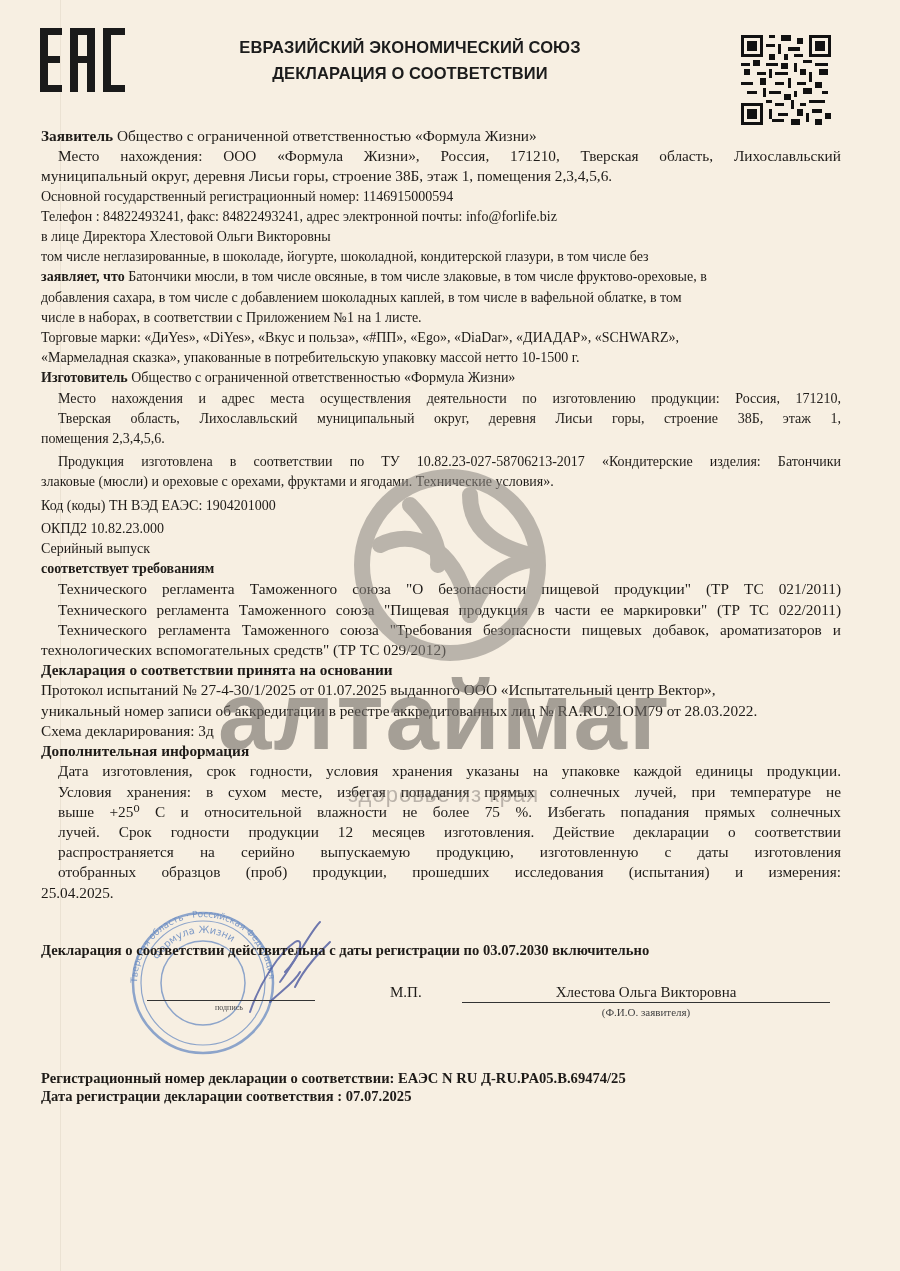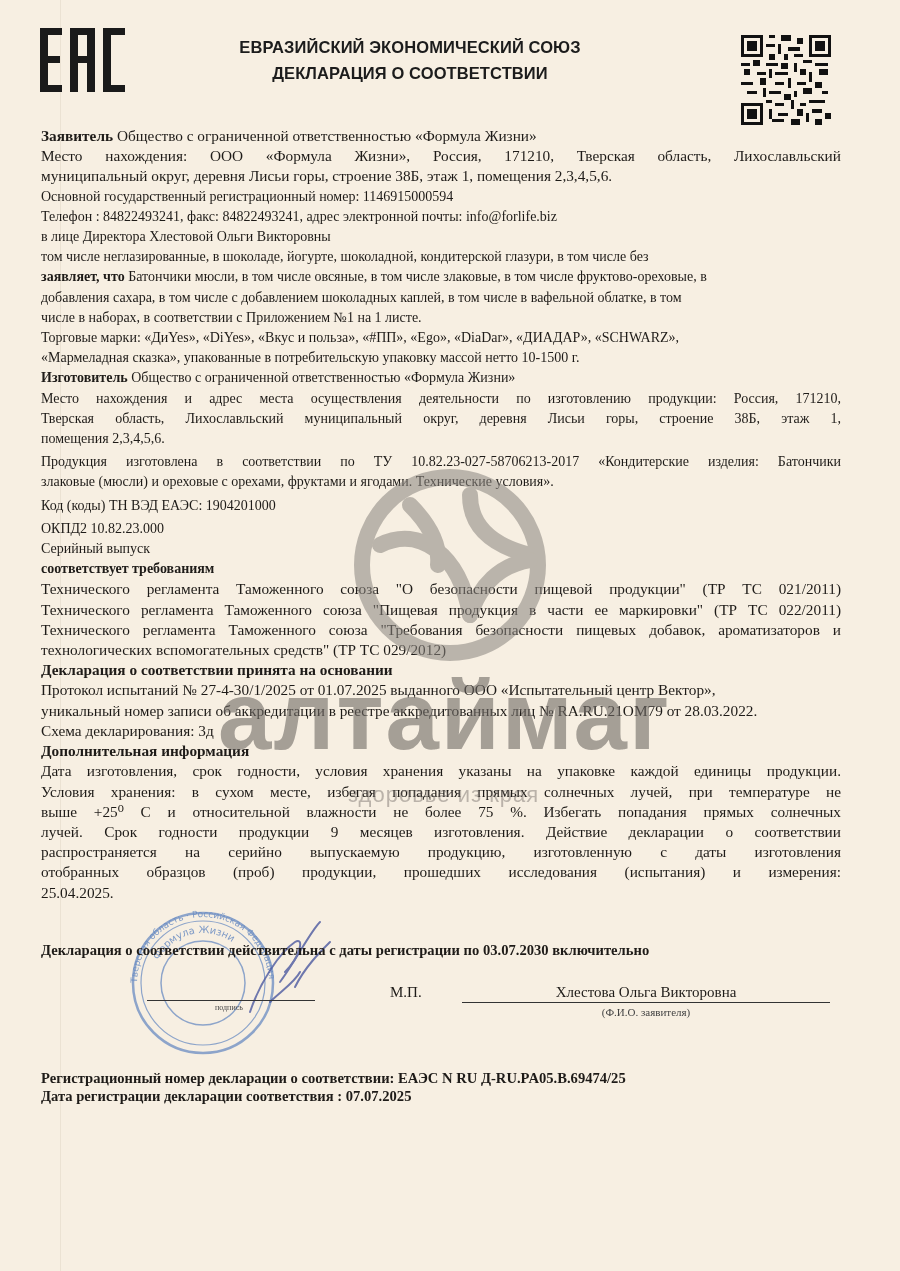--- a/index.html
+++ b/index.html
@@ -12,21 +12,21 @@
   .page { position: absolute; left: 0; top: 0; width: 900px; height: 927px; }
   .fold { position: absolute; left: 60px; top: 0; width: 1px; height: 1271px; background: rgba(150,130,110,0.12); }
 
   .eac-logo { position: absolute; left: 40px; top: 28px; width: 85px; height: 64px; }
   .header-title { position: absolute; left: 200px; top: 34px; width: 420px; text-align: center;
     font-family: "Liberation Sans", "DejaVu Sans", sans-serif; font-weight: bold; font-size: 16.5px; line-height: 26px; color: #1c1c1c; letter-spacing: 0.1px; }
   .qr { position: absolute; left: 741px; top: 35px; width: 90px; height: 90px; }
 
   .body-text { position: absolute; left: 41px; top: 126px; width: 800px; font-size: 15.3px; line-height: 20.2px; }
   .line { white-space: nowrap; overflow: visible; }
-  .just { text-align: justify; text-align-last: justify; white-space: normal; }
+  .just { text-align: justify; text-align-last: justify; white-space: normal; margin-left: 17px; }
   .b { font-weight: bold; }
   .small { font-size: 14px; }
   .gap3 { margin-top: 3px; }
 
   .watermark-logo { position: absolute; left: 350px; top: 465px; width: 200px; height: 200px; opacity: 0.55; }
   .watermark-text { position: absolute; left: 218px; top: 668px; font-family: "Liberation Sans", "DejaVu Sans", sans-serif;
     font-weight: bold; font-size: 96px; color: rgba(110,105,100,0.6); letter-spacing: 2px; line-height: 96px; }
   .watermark-sub { position: absolute; left: 340px; top: 782px; font-family: "Liberation Sans", "DejaVu Sans", sans-serif;
     font-size: 22px; color: rgba(110,105,100,0.45); letter-spacing: 1px; margin-left: 8px; }
 
@@ -169,21 +169,21 @@
 
     <div class="line b">Декларация о соответствии принята на основании</div>
     <div class="line">Протокол испытаний № 27-4-30/1/2025 от 01.07.2025  выданного ООО «Испытательный центр Вектор»,</div>
     <div class="line">уникальный номер записи об аккредитации в реестре аккредитованных лиц № RA.RU.21OM79 от 28.03.2022.</div>
     <div class="line">Схема декларирования: 3д</div>
 
     <div class="line b">Дополнительная информация</div>
     <div class="line just">Дата изготовления, срок годности, условия хранения указаны на упаковке каждой единицы продукции.</div>
     <div class="line just">Условия хранения: в сухом месте, избегая попадания прямых солнечных лучей, при температуре не</div>
     <div class="line just">выше +25⁰ С и относительной влажности не более 75 %.  Избегать попадания прямых солнечных</div>
-    <div class="line just">лучей. Срок годности продукции 9 месяцев изготовления. Действие декларации о соответствии</div>
+    <div class="line just">лучей. Срок годности продукции 12 месяцев изготовления. Действие декларации о соответствии</div>
     <div class="line just">распространяется на серийно выпускаемую продукцию, изготовленную с даты изготовления</div>
     <div class="line just">отобранных образцов (проб) продукции, прошедших исследования (испытания) и измерения:</div>
     <div class="line">25.04.2025.</div>
   </div>
 
   <svg class="watermark-logo" viewBox="0 0 200 200">
     <g fill="none" stroke="#8a857f" stroke-width="16" stroke-linecap="round">
       <circle cx="100" cy="100" r="88"></circle>
       <path d="M30 80 C 70 60, 110 90, 120 150"></path>
       <path d="M60 40 C 80 60, 90 80, 88 100"></path>

